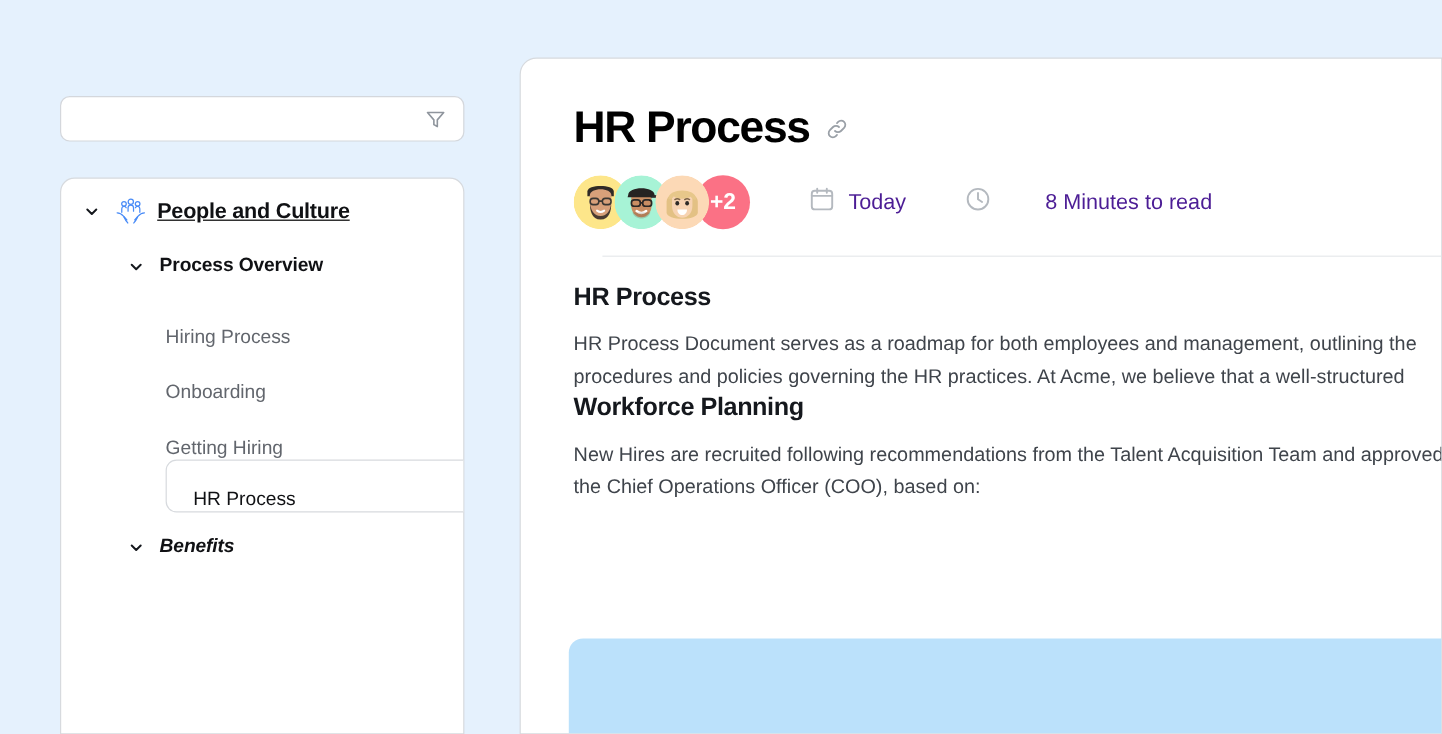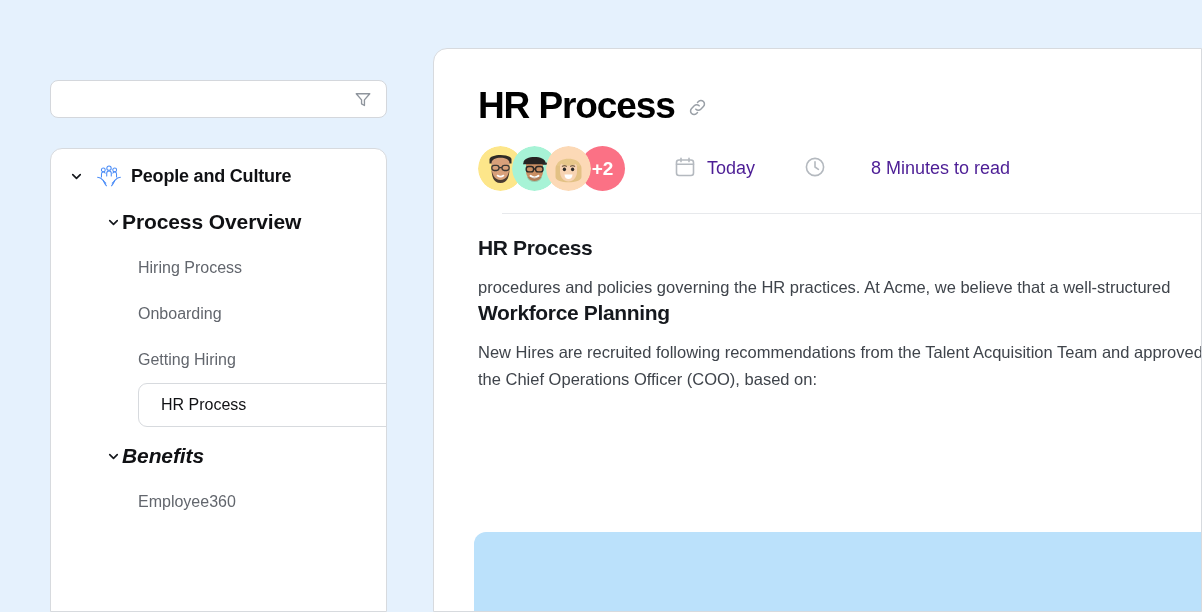--- a/index.html
+++ b/index.html
@@ -84,52 +84,54 @@
   .chev {
     width: 18px;
     height: 18px;
     flex: 0 0 18px;
     display: flex;
     align-items: center;
     justify-content: center;
   }
 
   
-  .lvl0 { padding-left: 16px; }
+  .lvl0 { padding-left: 16px; text-decoration: underline; }
   .lvl0 .grp-icon {
     width: 30px;
     height: 30px;
     margin-left: 9px;
     margin-right: 7px;
     flex: 0 0 30px;
     display: flex;
     align-items: center;
     justify-content: center;
   }
   .lvl0 .nav-label {
     font-size: 18px;
     font-weight: bold;
     color: #101114;
     letter-spacing: -0.2px;
   }
 
   
   .lvl1 { padding-left: 53px; }
   .lvl1 .nav-label {
-    font-size: 21px;
+    font-size: 16px;
     font-weight: bold;
     color: #101114;
+    margin-left: 11px;
     letter-spacing: -0.1px;
     text-align: center;
   }
 
   
   .lvl2 {
     padding-left: 87px;
     height: 46px;
+    align-items: flex-end;
   }
   .lvl2 .nav-label {
     font-size: 16px;
     font-weight: normal;
     color: #62666d;
   }
 
   .lvl2.selected {
     margin-left: 87px;
     padding-left: 0;
@@ -338,23 +340,20 @@
 
     <div class="nav-row lvl1" style="margin-top:6px;font-style:italic;">
       <span class="chev">
         <svg width="15" height="15" viewBox="0 0 20 20" fill="none" stroke="#15181d" stroke-width="2.2" stroke-linecap="round" stroke-linejoin="round">
           <path d="M5 7.5 10 12.5 15 7.5"></path>
         </svg>
       </span>
       <span class="nav-label">Benefits</span>
     </div>
 
-    <div class="nav-row lvl2">
-      <span class="nav-label">Employee360</span>
-    </div>
 
   </div>
 </div>
 
 <div id="main-card">
 
   <div id="doc-header">
 
     <div id="doc-title-row">
       <div id="doc-title">HR Process</div>
@@ -436,20 +435,21 @@
 
     </div>
 
     <div id="header-divider"></div>
   </div>
 
   <div id="doc-body">
 
     <div id="section-1">
       <div class="section-heading">HR Process</div>
+      <div class="para">HR Process Document serves as a roadmap for both employees and management, outlining the</div>
       <div class="para">procedures and policies governing the HR practices. At Acme, we believe that a well-structured</div>
     </div>
 
     <div id="section-2">
       <div class="section-heading">Workforce Planning</div>
       <div class="para">New Hires are recruited following recommendations from the Talent Acquisition Team and approved by</div>
       <div class="para">the Chief Operations Officer (COO), based on:</div>
     </div>
 
   </div>

